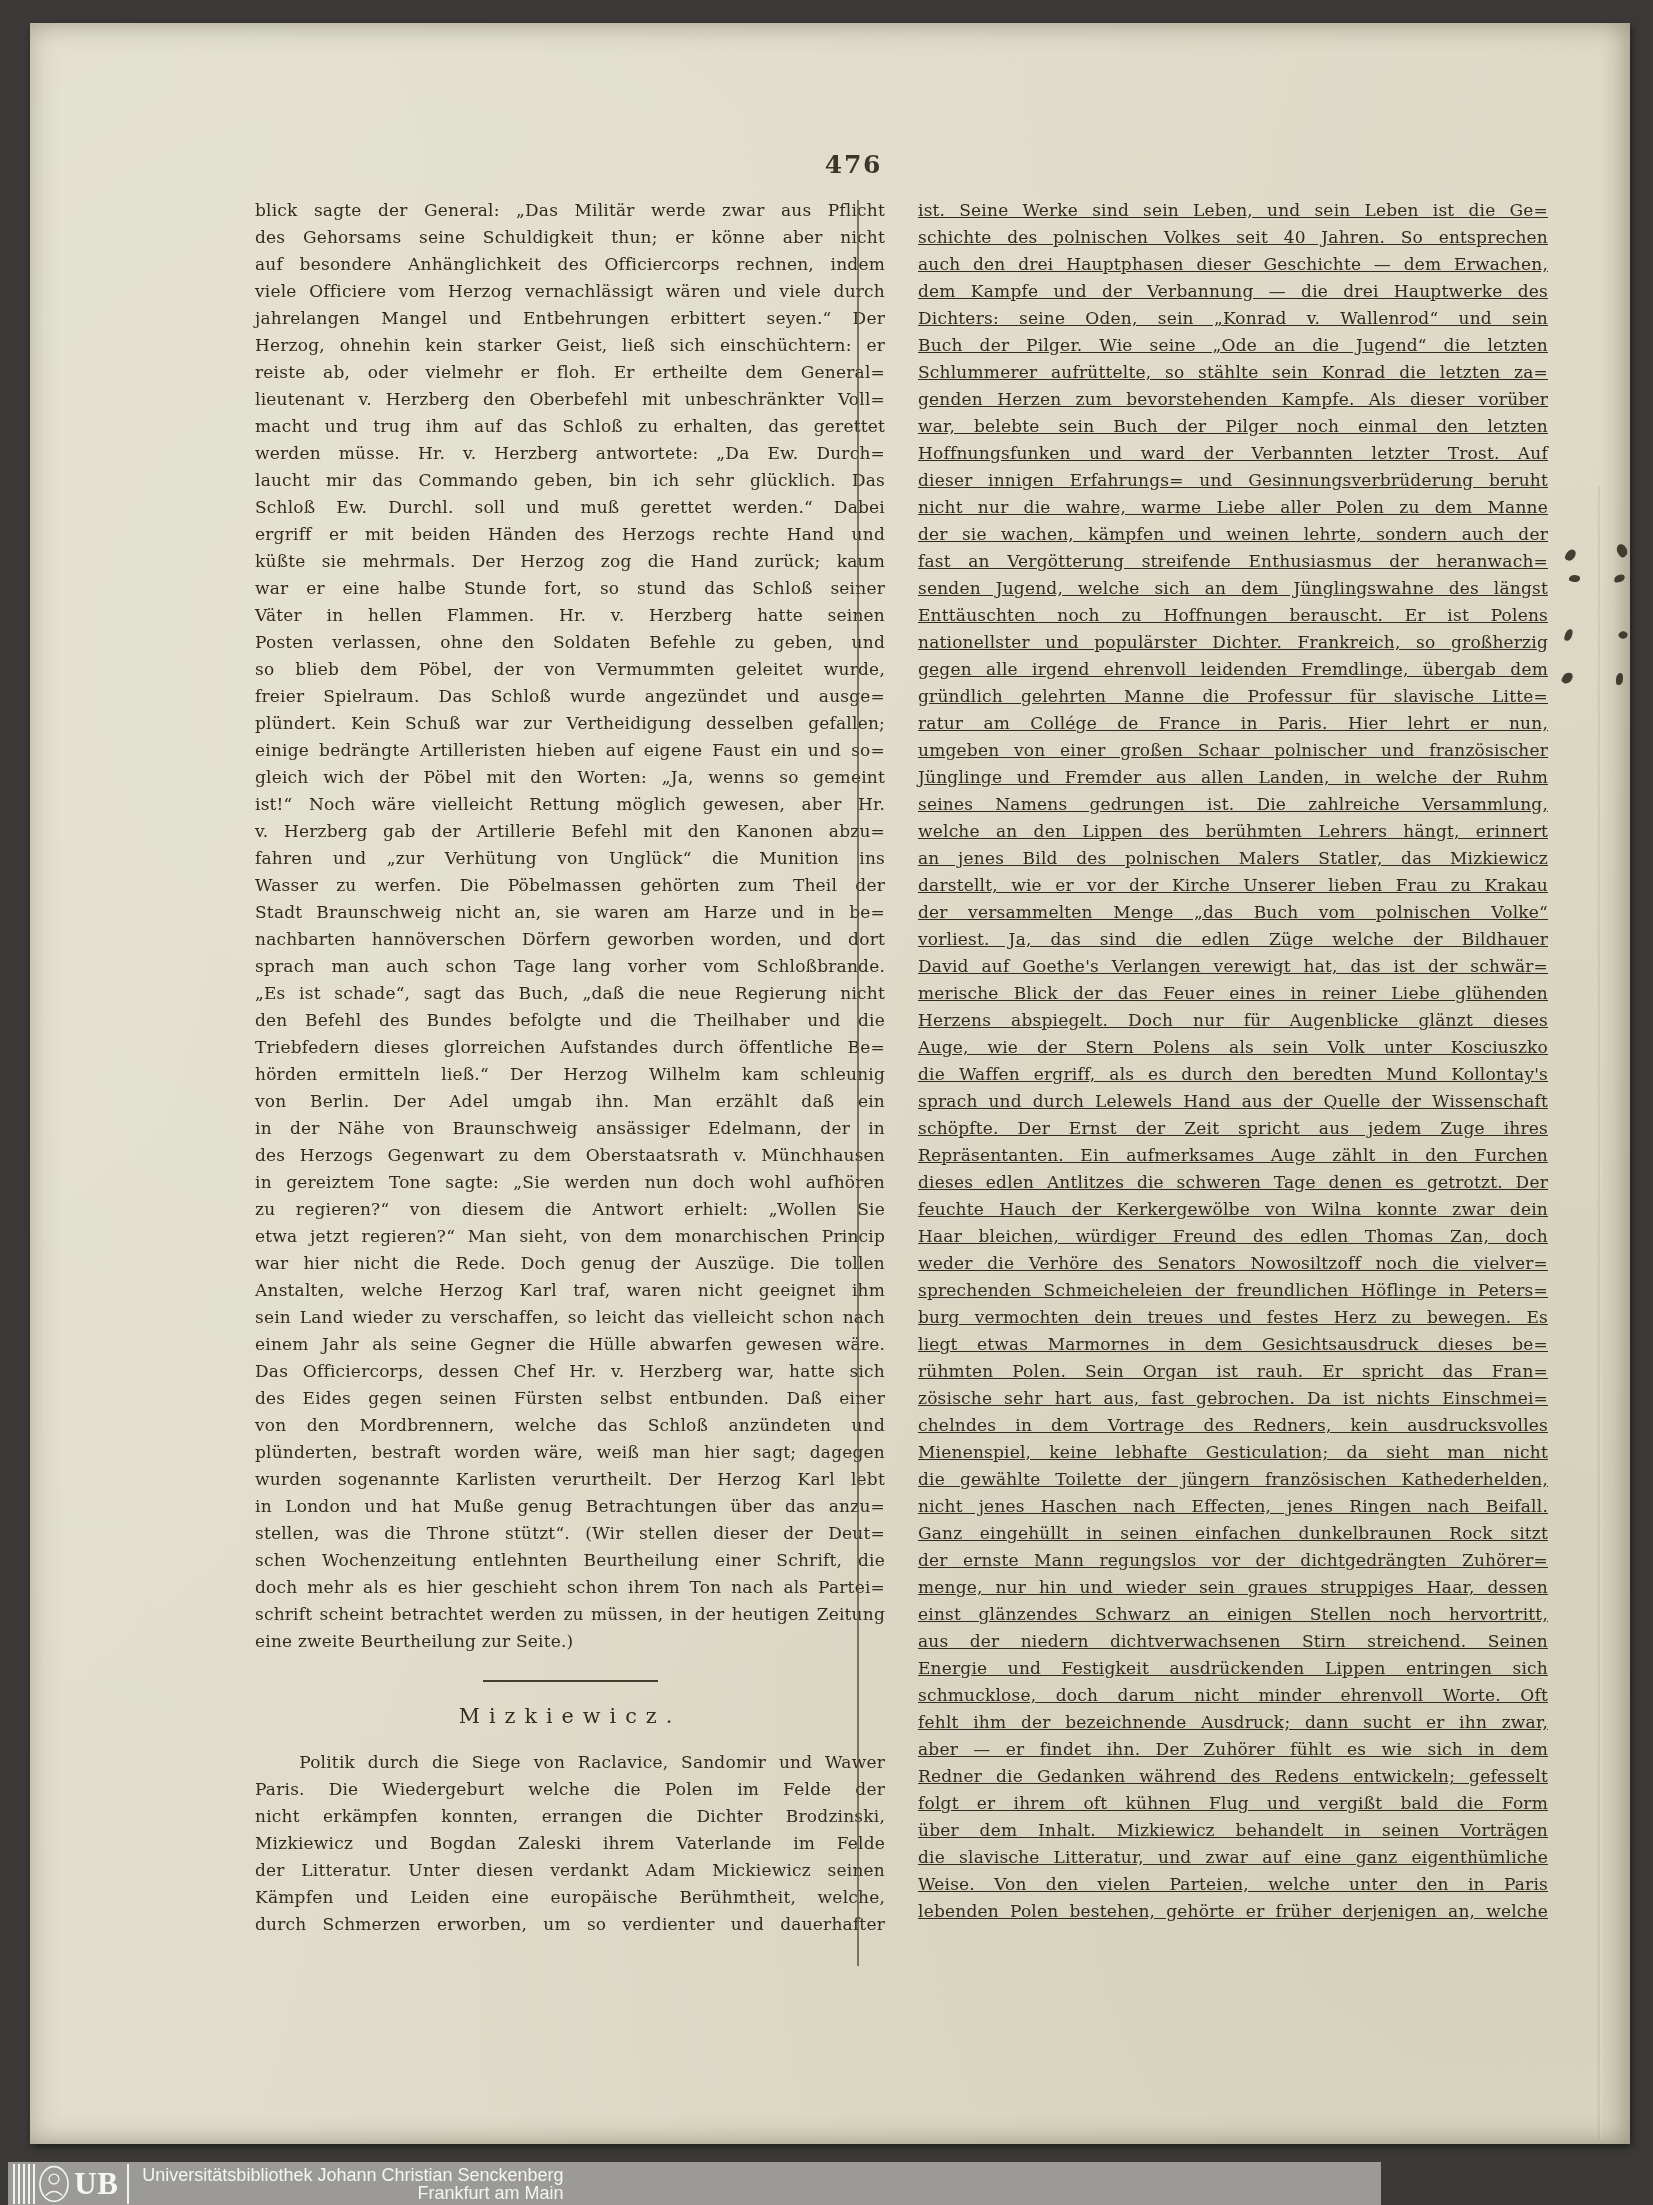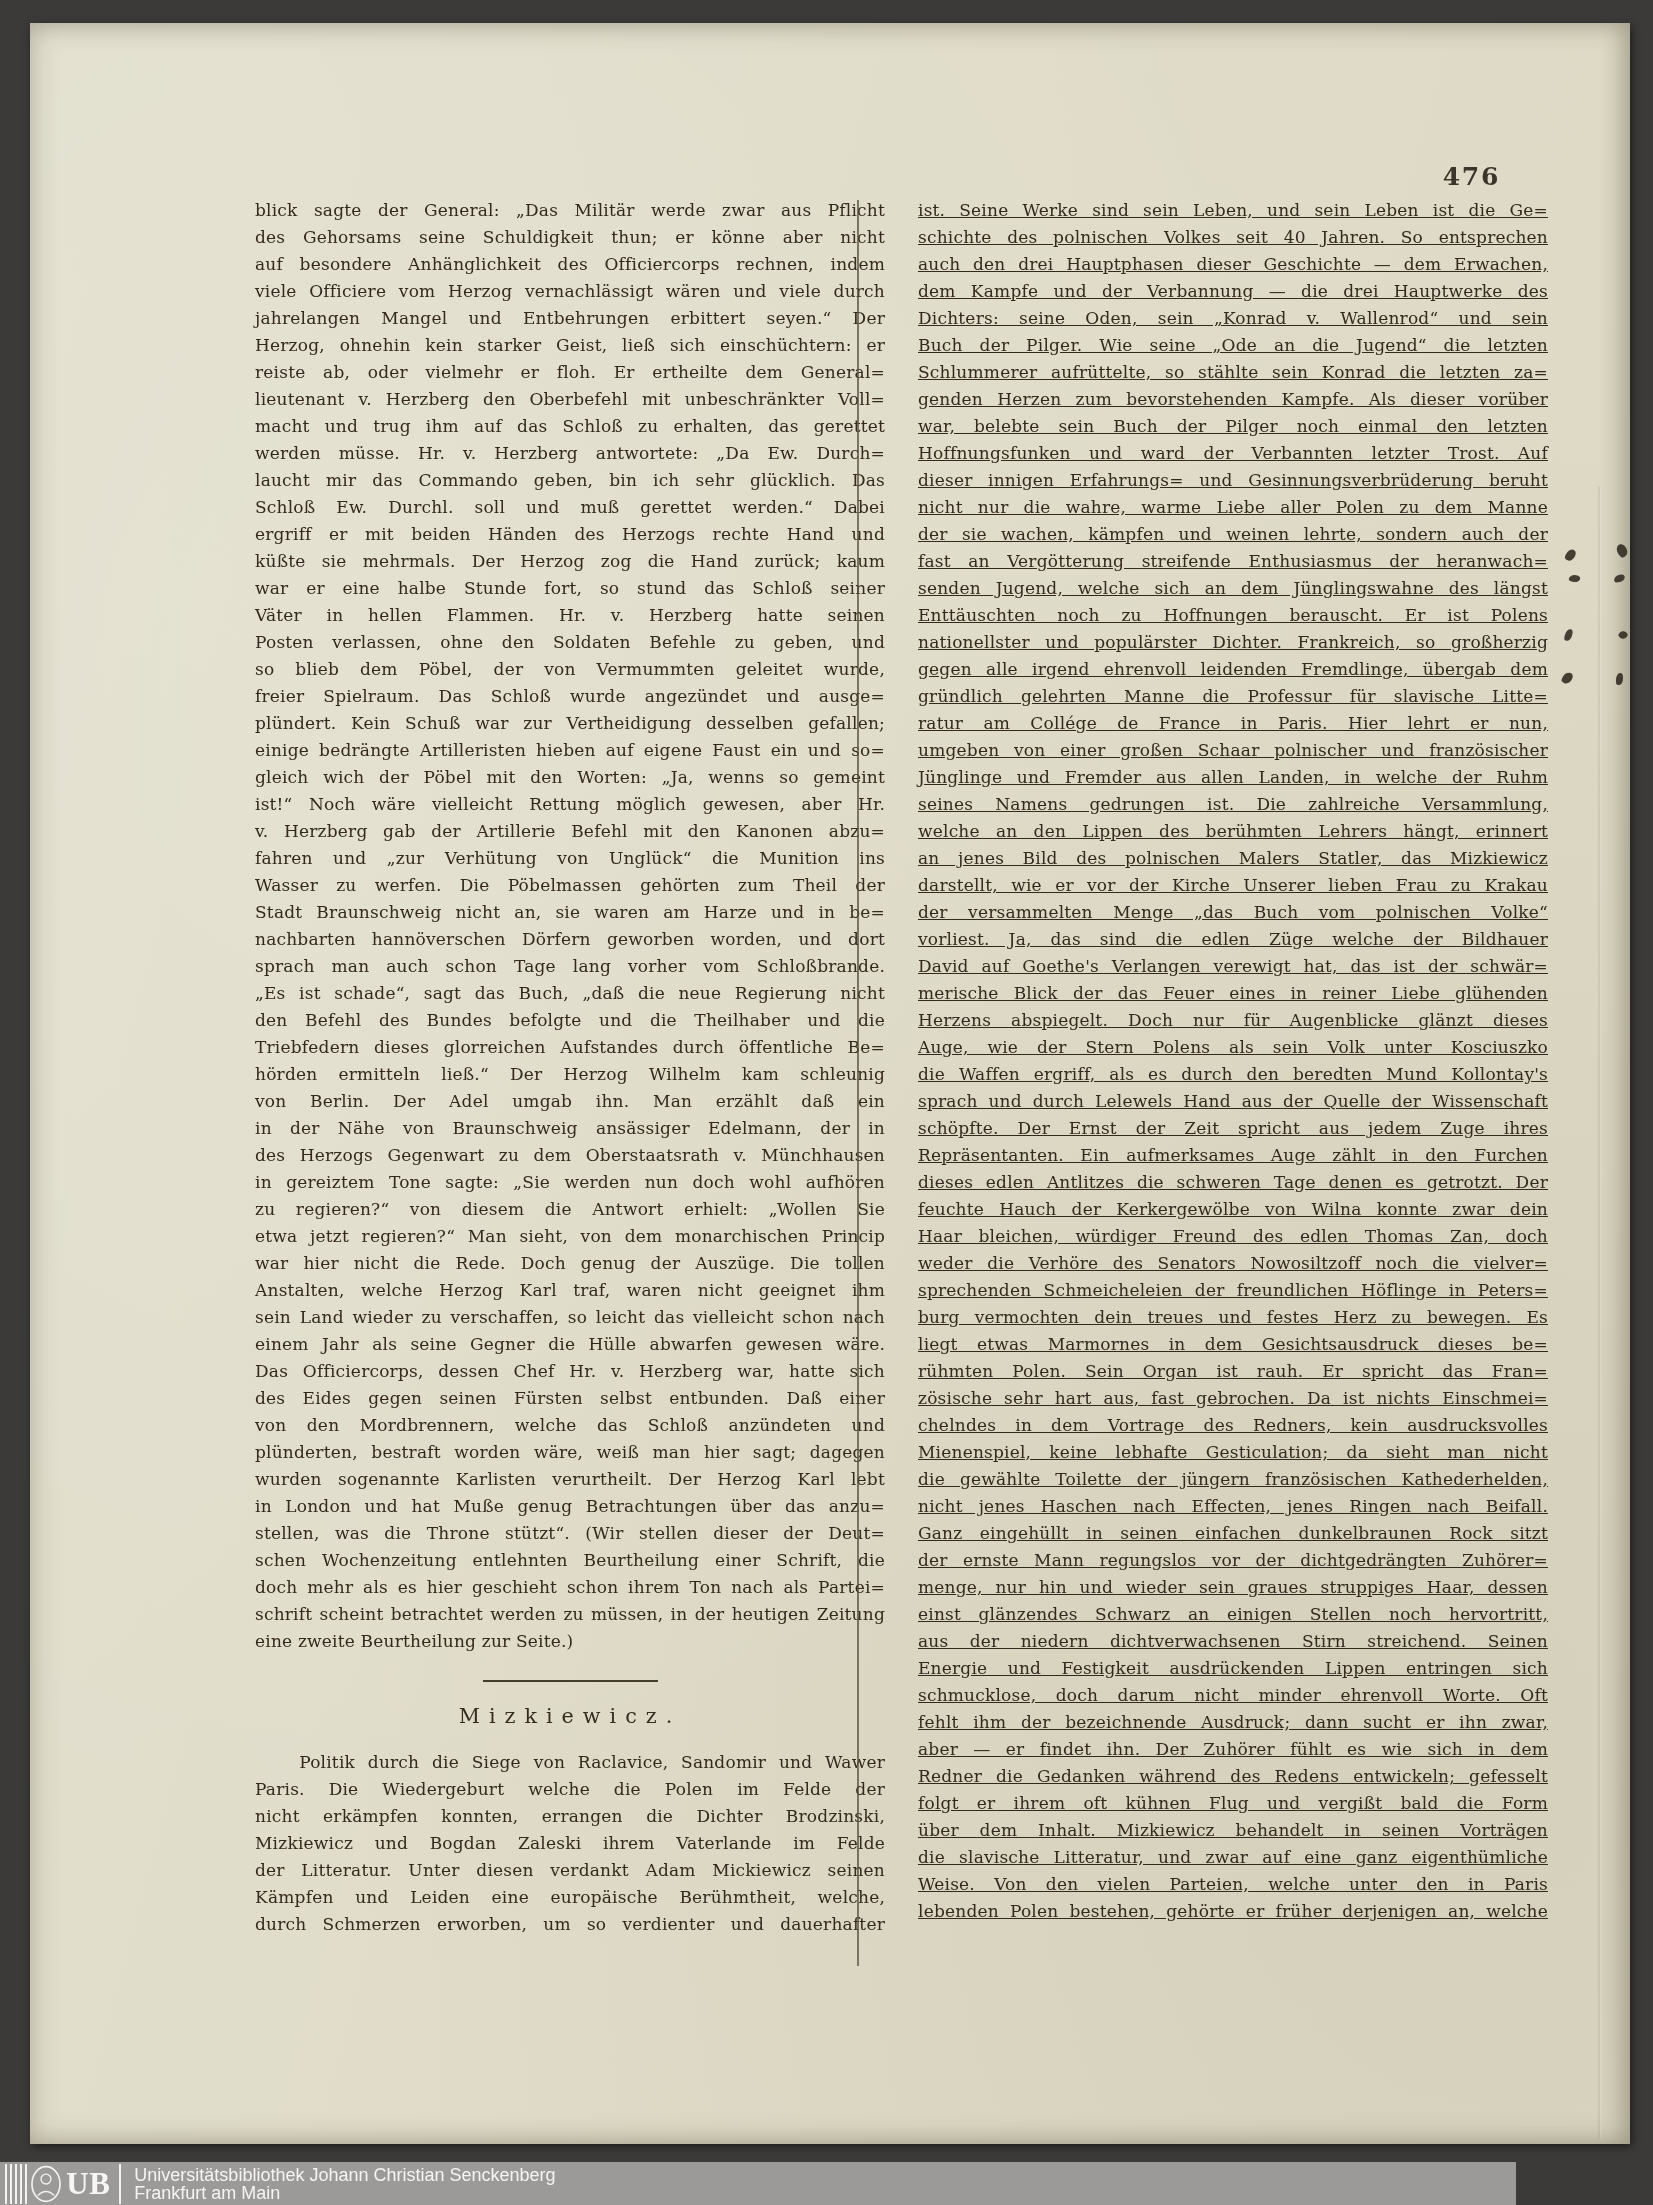--- a/index.html
+++ b/index.html
@@ -34,23 +34,23 @@
   
   .mark {
     position: absolute;
     background: #30291f;
     border-radius: 60% 40% 55% 30%;
     opacity: 0.88;
   }
   
   .page-number {
     position: absolute;
-    left: 177px; top: 139px;
+    left: 177px; top: 127px;
     width: 1293px;
-    text-align: right;
+    text-align: center;
     font-size: 25px;
     font-weight: bold;
     letter-spacing: 1.7px;
     color: #3c362a;
   }
   .columns {
     position: absolute;
     left: 177px; top: 174px;
     width: 1293px;
     color: #332a1d;
@@ -89,25 +89,26 @@
     text-align: center;
     font-size: 20.7px;
     font-weight: normal;
     letter-spacing: 9px;
     color: #342c1f;
     margin: 0 0 21.5px 0;
   }
   
   .footer-bar {
     position: absolute;
-    left: 0; bottom: 0;
-    width: 1516px; height: 43px;
+    left: 8px; bottom: 0;
+    width: 1373px; height: 43px;
     background: #9b9a98;
     display: flex;
     align-items: center;
+    text-align: right;
   }
   .ub-logo {
     display: flex;
     align-items: center;
     height: 43px;
     margin-left: 5px;
   }
   .logo-stripes {
     width: 21.5px; height: 40px;
     background: repeating-linear-gradient(90deg,

